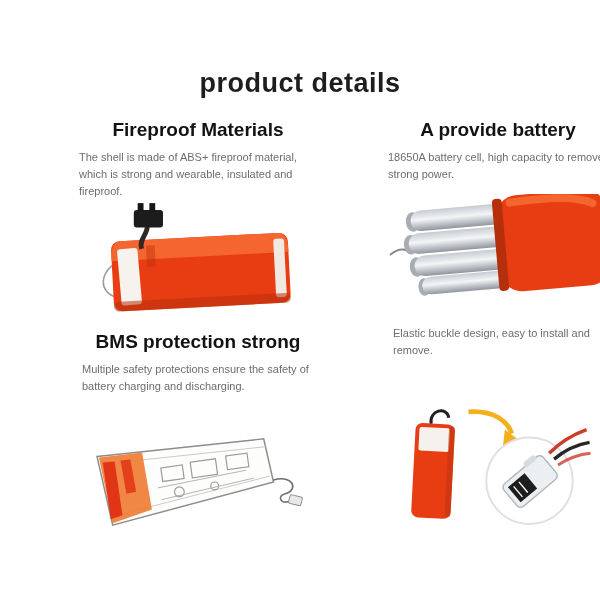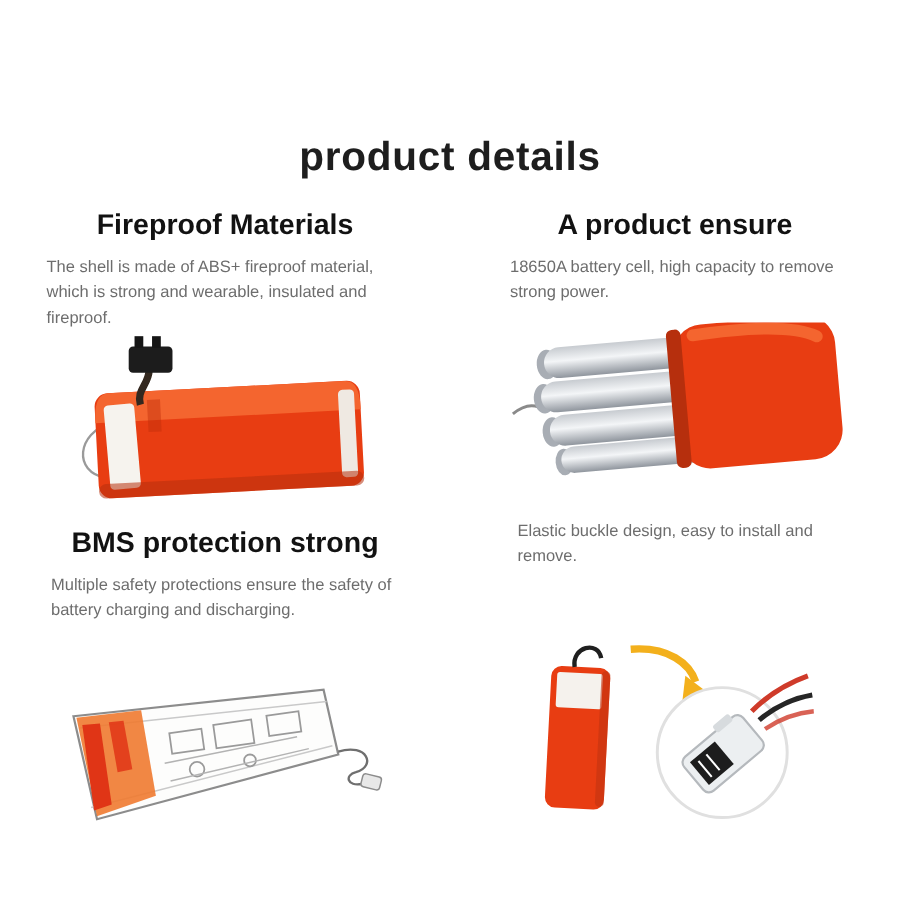--- a/index.html
+++ b/index.html
@@ -5,31 +5,32 @@
   * { margin:0; padding:0; box-sizing:border-box; }
   html,body { background:#ffffff; }
   body {
     width:600px; height:600px;
     font-family:"Liberation Sans", sans-serif;
     overflow:hidden;
   }
   .page { position:relative; width:600px; height:600px; background:#ffffff; overflow:hidden; }
   .page-title {
     text-align:center;
-    padding-top:89px;
+    padding-top:68px;
     font-size:27px;
     font-weight:bold;
     color:#1e1e1e;
     letter-spacing:.5px;
   }
   .grid {
     display:grid;
     grid-template-columns:300px 300px;
     grid-template-rows:212px 252px;
     margin-top:6px;
+    margin-left:48px;
   }
   .cell { display:flex; flex-direction:column; align-items:center; overflow:hidden; }
   .section-heading {
     font-size:19px;
     font-weight:bold;
     color:#121212;
     margin-top:14px;
     text-align:center;
   }
   .section-body {
@@ -74,21 +75,21 @@
           <path d="M58 26 C 58 36, 49 40, 52 50" stroke="#33281f" stroke-width="5" fill="none"></path>
 
           <rect x="44" y="10" width="30" height="18" rx="3" fill="#1c1c1c"></rect>
           <rect x="48" y="3" width="6" height="8" fill="#151515"></rect>
           <rect x="60" y="3" width="6" height="8" fill="#151515"></rect>
         </svg>
       </div>
     </div>
 
     <div class="cell">
-      <div class="section-heading">A product ensure</div>
+      <div class="section-heading">A provide battery</div>
       <div class="section-body w-tr">18650A battery cell, high capacity to remove strong power.</div>
       <div class="illus">
         <svg width="228" height="112" viewBox="0 0 232 114">
           <defs>
             <linearGradient id="metalGrad" x1="0" y1="0" x2="0" y2="1">
               <stop offset="0" stop-color="#c7cbd0"></stop>
               <stop offset="0.45" stop-color="#f3f5f7"></stop>
               <stop offset="1" stop-color="#8f959d"></stop>
             </linearGradient>
           </defs>

